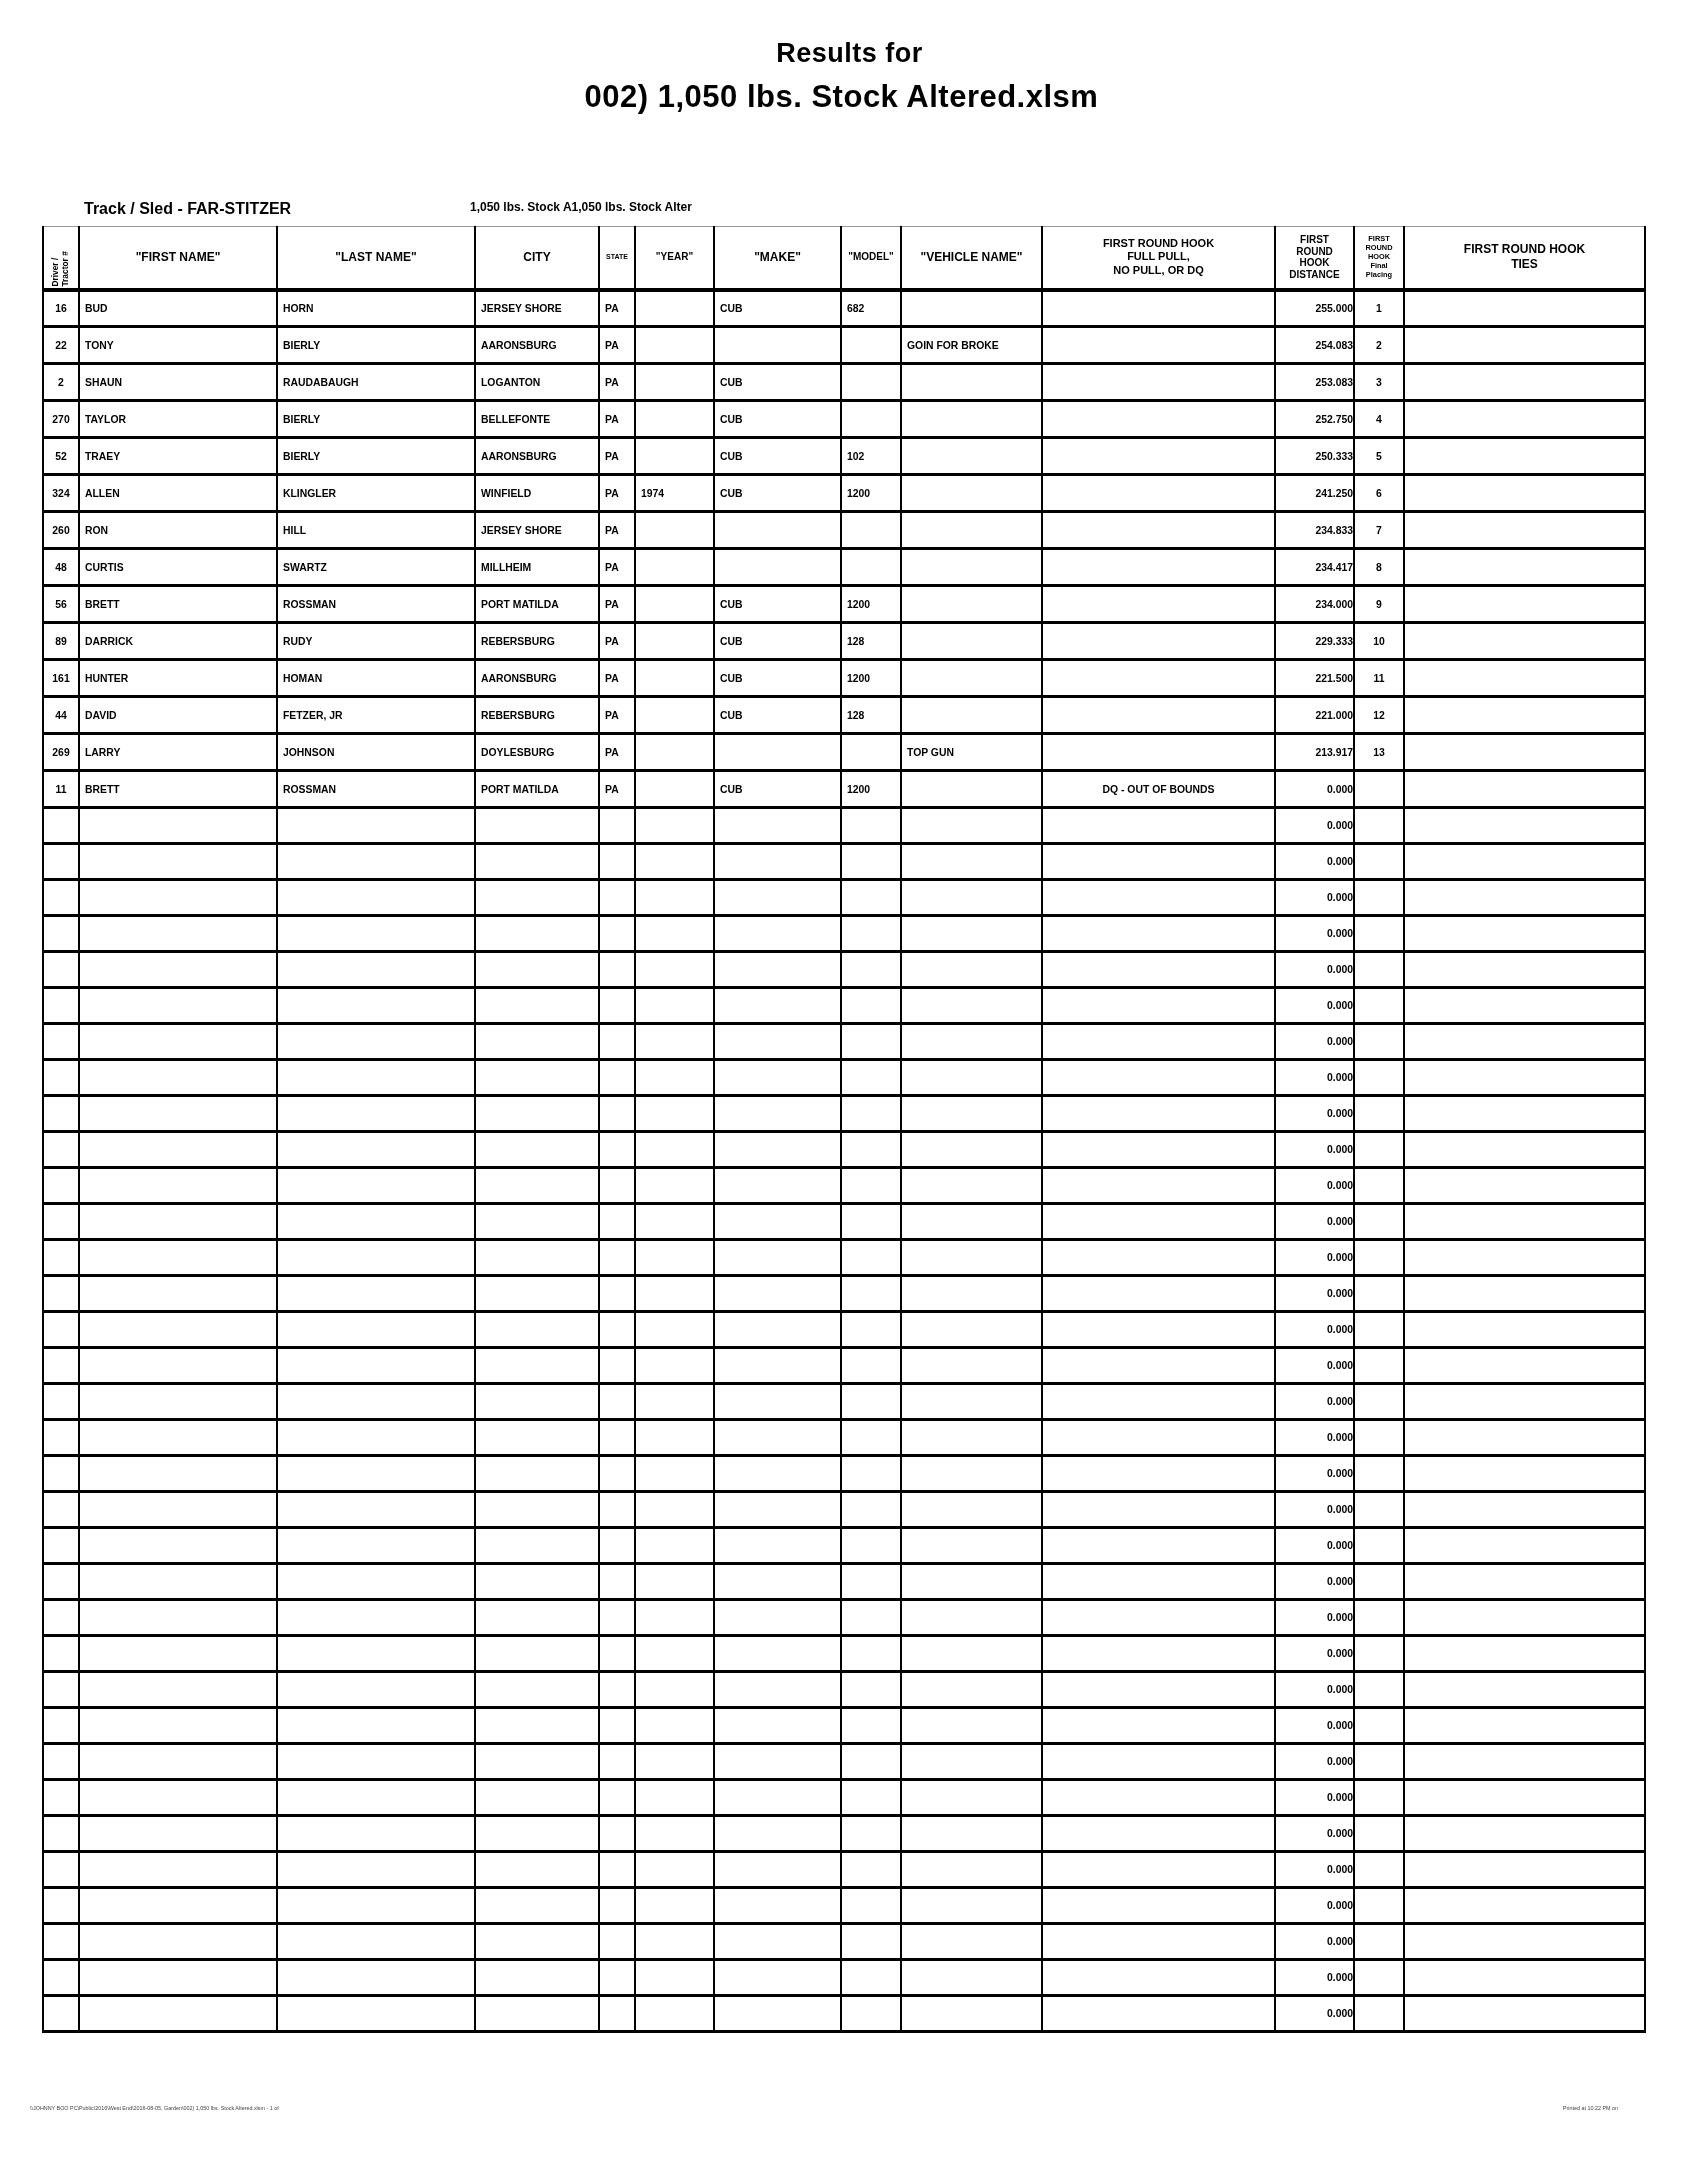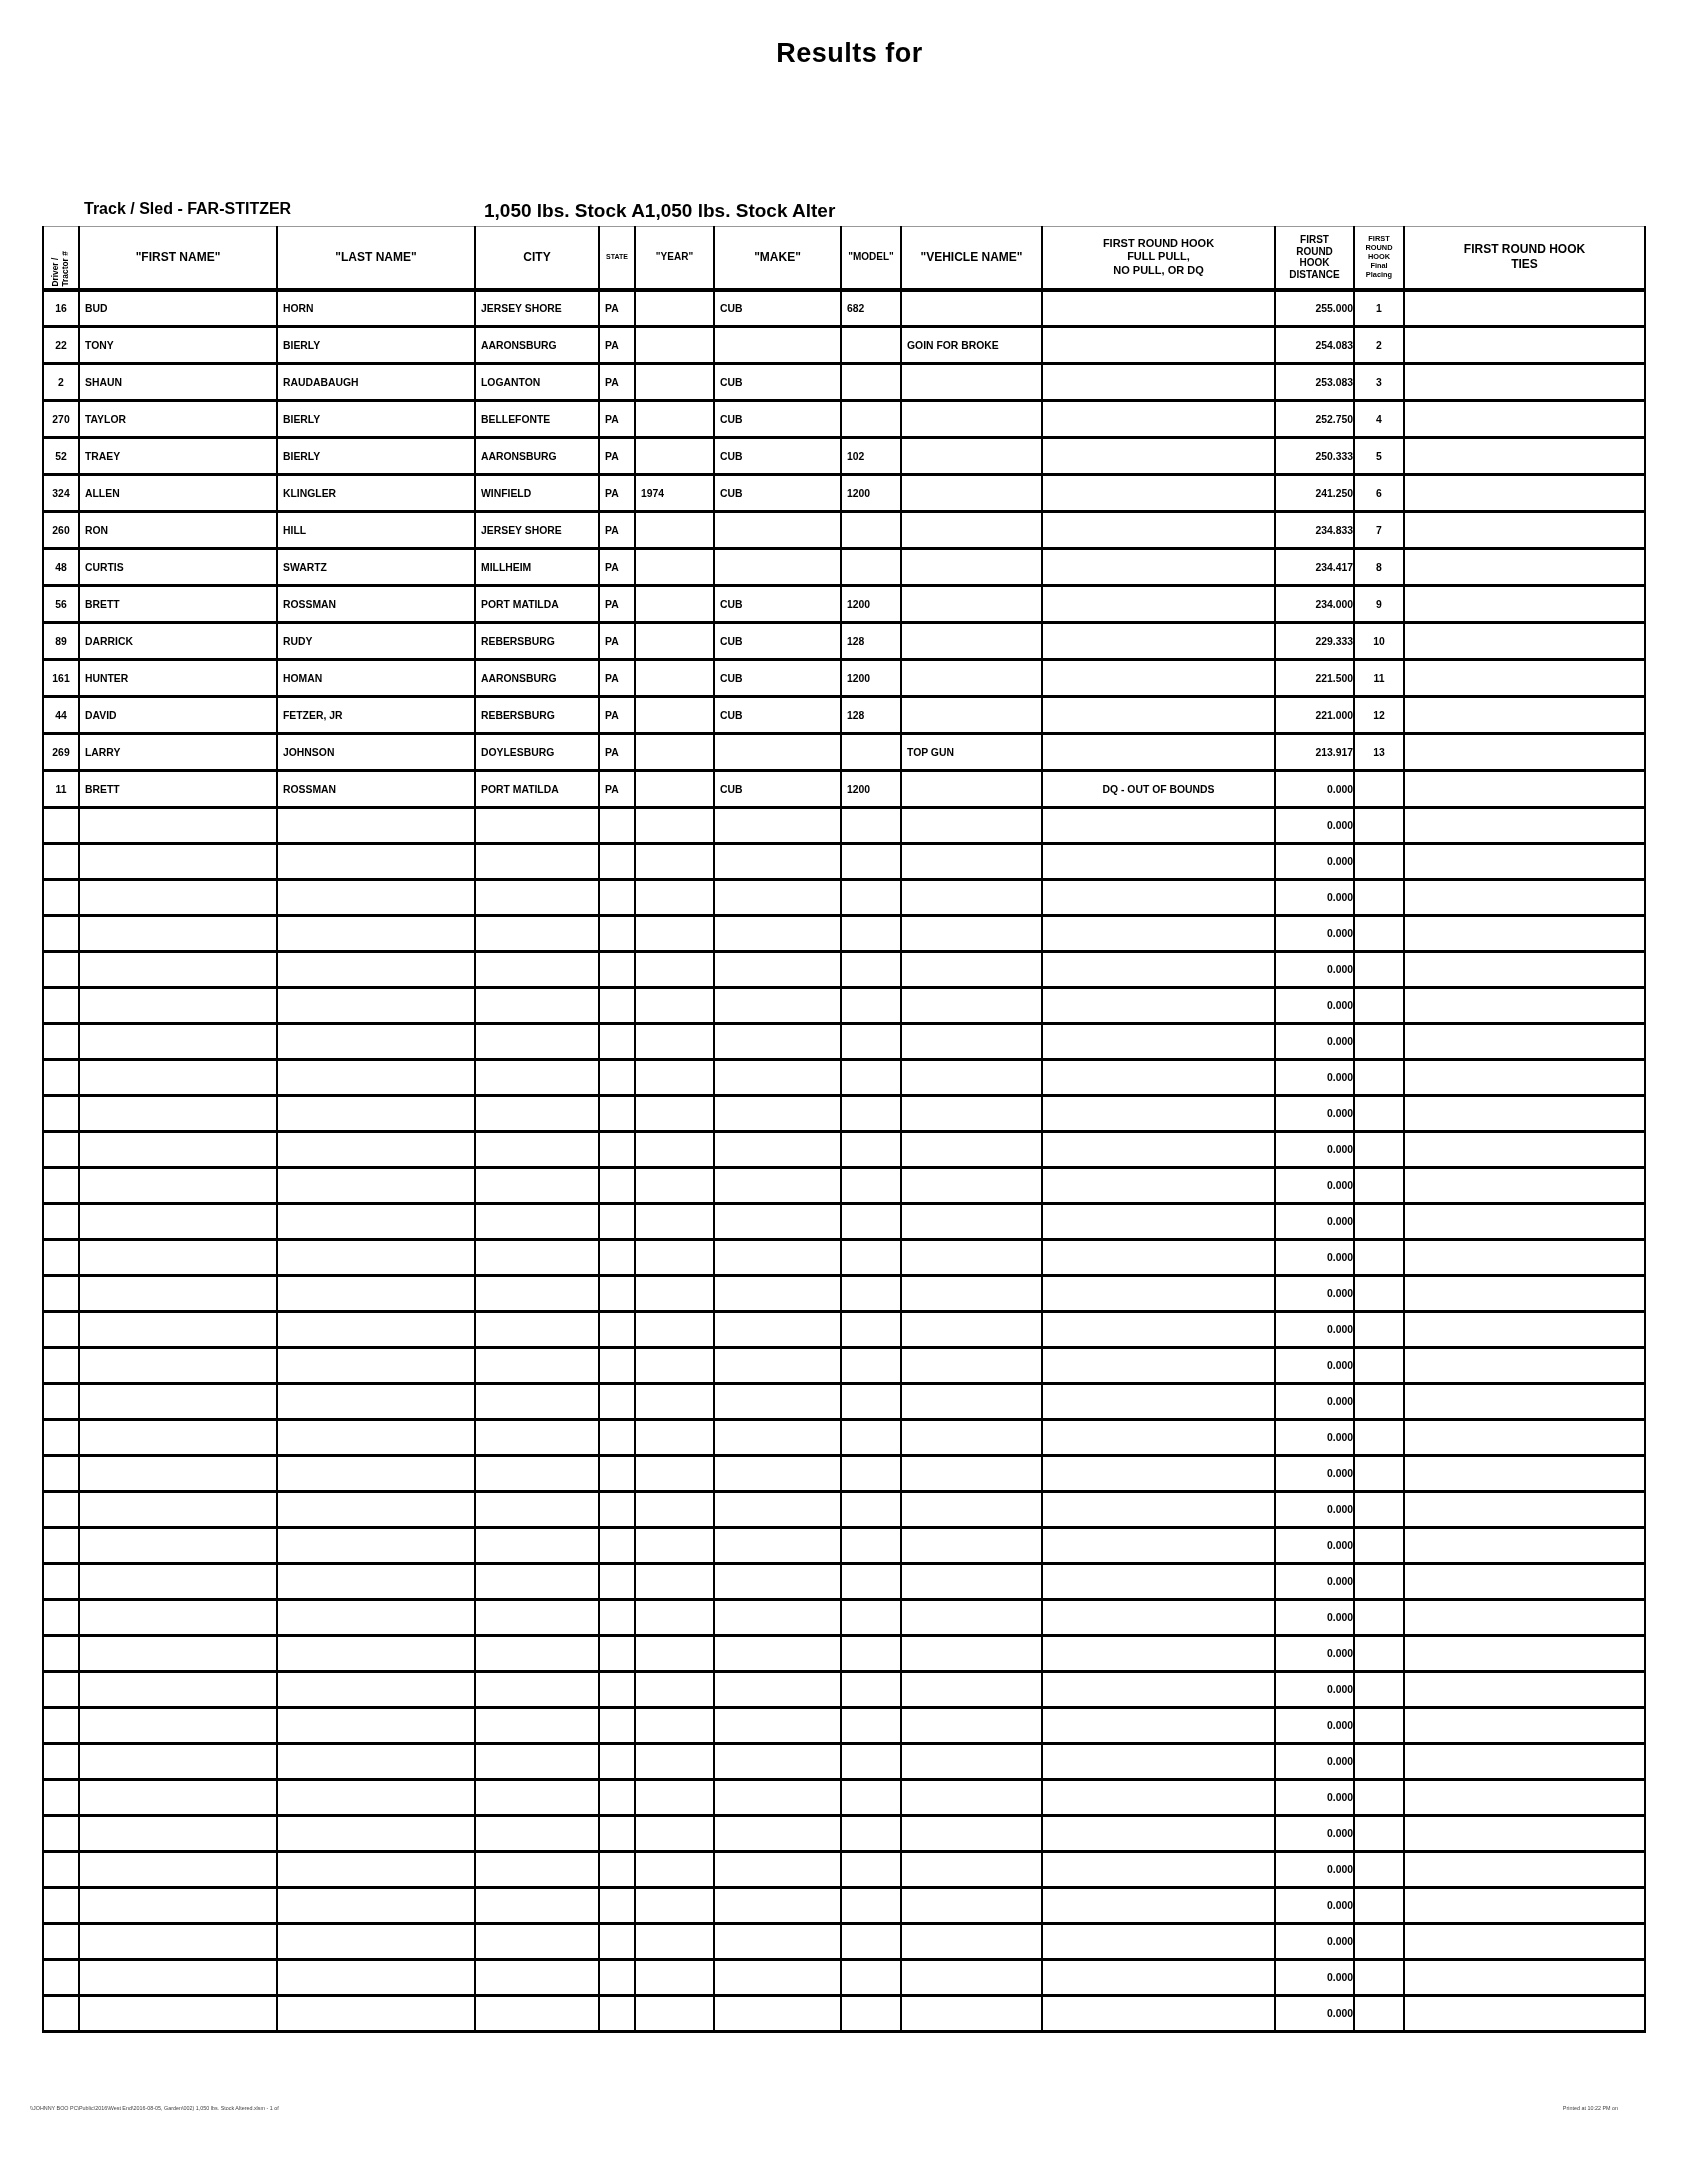--- a/index.html
+++ b/index.html
@@ -4,21 +4,21 @@
 <style>
   html,body{margin:0;padding:0;background:#fff;}
   .page{position:relative;width:1683px;height:2178px;background:#ffffff;
         font-family:"Liberation Sans",sans-serif;color:#000;overflow:hidden;}
   .title1{position:absolute;top:38px;left:8px;width:1683px;text-align:center;
           font-size:27px;font-weight:bold;letter-spacing:0.5px;}
   .title2{position:absolute;top:79px;left:0;width:1683px;text-align:center;
           font-size:31px;font-weight:bold;letter-spacing:0.5px;}
   .subheader{position:absolute;top:200px;left:0;width:1340px;height:24px;}
   .track{position:absolute;left:84px;top:0;font-size:16px;font-weight:bold;}
-  .klass{position:absolute;left:470px;top:0;font-size:19px;font-weight:bold;margin-left:14px;}
+  .klass{position:absolute;left:470px;top:0;font-size:12px;font-weight:bold;}
   table.results{position:absolute;left:42px;top:226px;width:1600px;
         border-collapse:collapse;table-layout:fixed;
         border:2px solid #000;border-top:1px solid #999;}
   th,td{border-left:2px solid #000;border-right:2px solid #000;
         border-bottom:3px solid #000;overflow:hidden;white-space:nowrap;
         font-weight:bold;padding:0;}
   thead th{border-bottom:4px solid #000;white-space:pre-line;line-height:1.25;
         text-align:center;vertical-align:middle;font-size:12px;border-top:1px solid #999;}
   thead tr{height:63px;}
   th.h-small{font-size:10px;}
@@ -37,20 +37,21 @@
   .footer-left{position:absolute;left:30px;top:2105px;font-size:5.4px;
         color:#444;font-weight:normal;}
   .footer-right{position:absolute;right:65px;top:2105px;font-size:5.4px;
         color:#444;font-weight:normal;}
 </style>
 </head>
 <body>
 
 <div class="page">
   <div class="title1">Results for</div>
+  <div class="title2">002) 1,050 lbs. Stock Altered.xlsm</div>
 
   <div class="subheader">
     <span class="track">Track / Sled - FAR-STITZER</span>
     <span class="klass">1,050 lbs. Stock A1,050 lbs. Stock Alter</span>
   </div>
 
   <table class="results">
     <colgroup>
       <col style="width:36px">
         <col style="width:198px">

